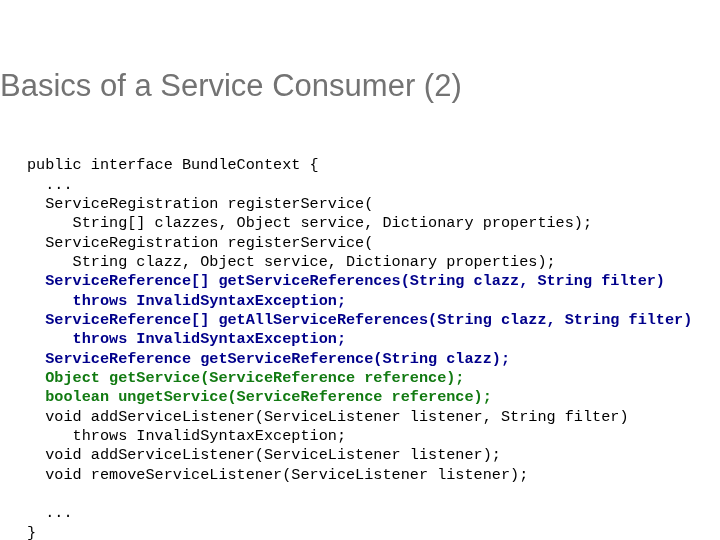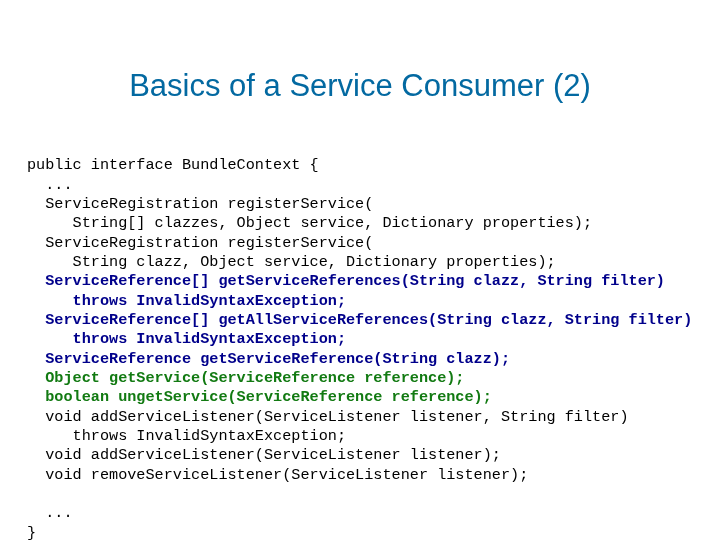--- a/index.html
+++ b/index.html
@@ -20,26 +20,26 @@
     width: 720px;
     height: 540px;
     background: #ffffff;
     overflow: hidden;
   }
   .slide-title {
     position: absolute;
     left: 0;
     top: 46px;
     width: 720px;
-    text-align: center;
+    text-align: left;
     font-family: "Liberation Sans", sans-serif;
     font-size: 31px;
     font-weight: 400;
     line-height: 38px;
-    color: #0369a1;
+    color: #737373;
     letter-spacing: 0px;
     white-space: nowrap;
   }
   .code-block {
     position: absolute;
     left: 27px;
     top: 141px;
     width: 700px;
     font-family: "Liberation Mono", "DejaVu Sans Mono", monospace;
     font-size: 15.2px;

